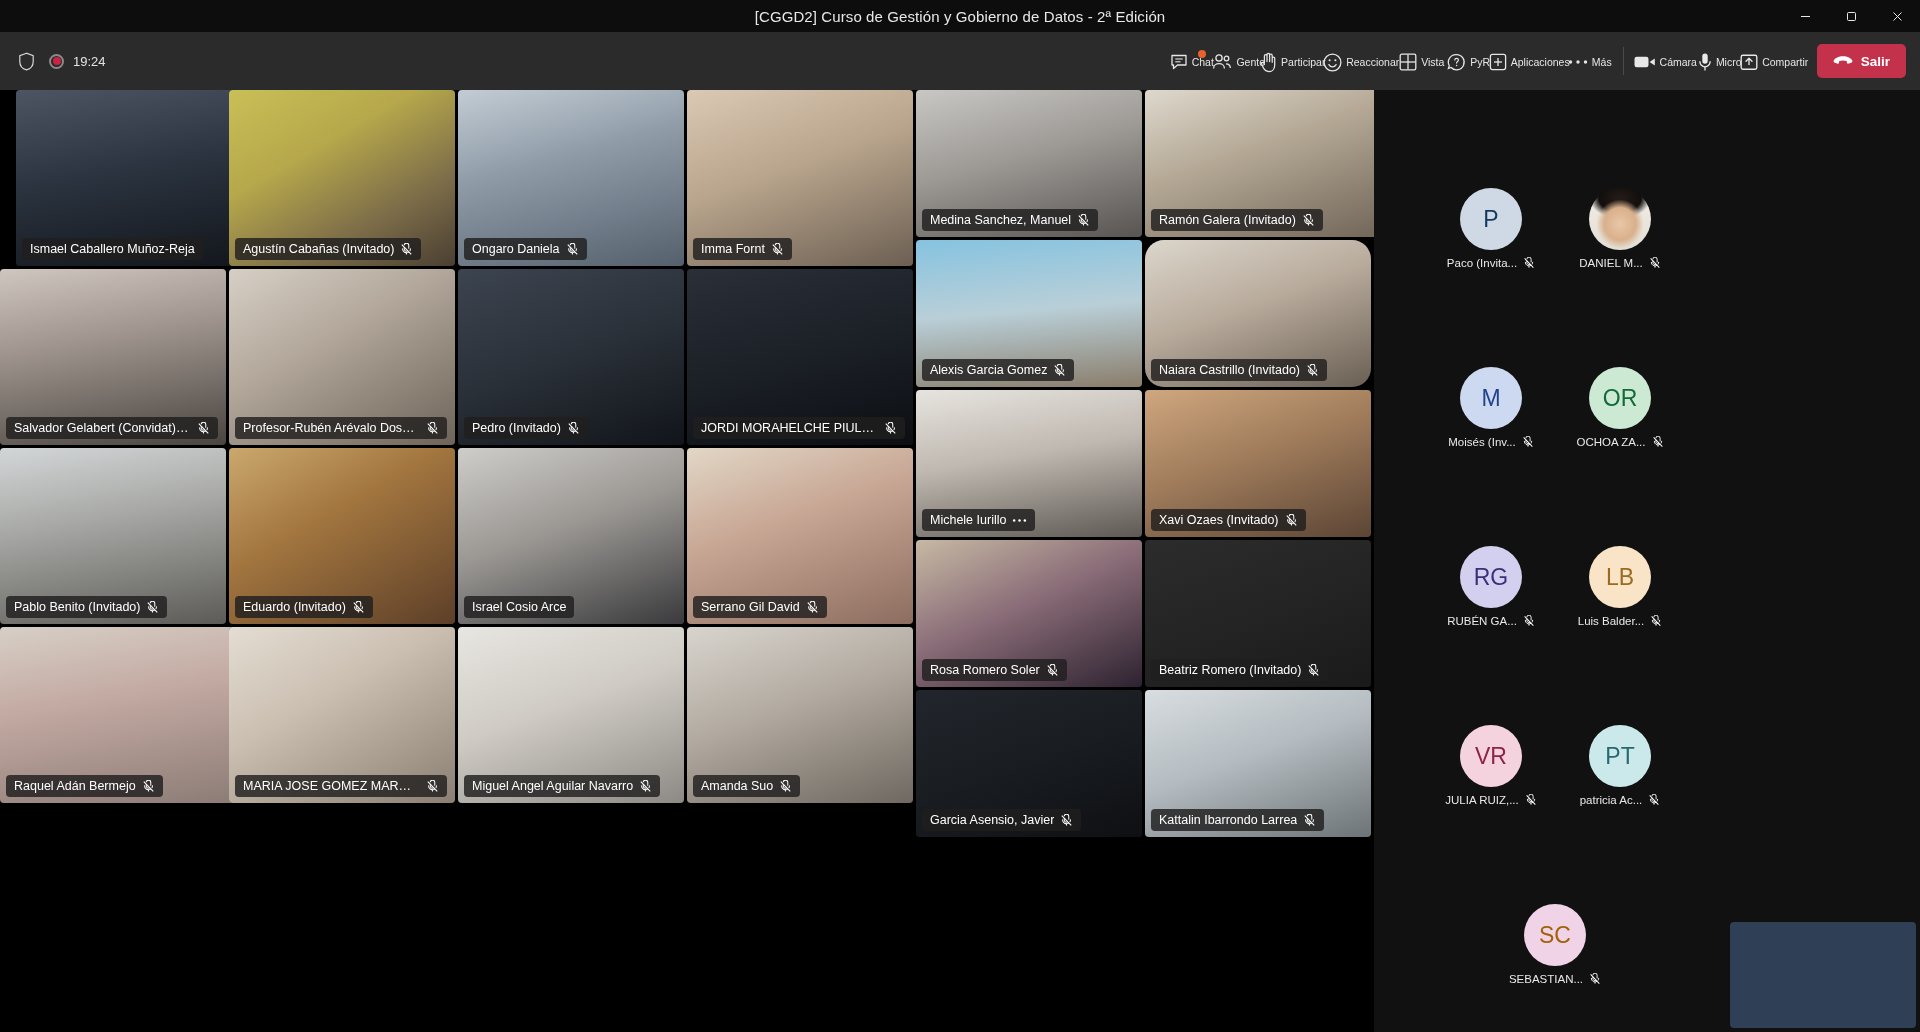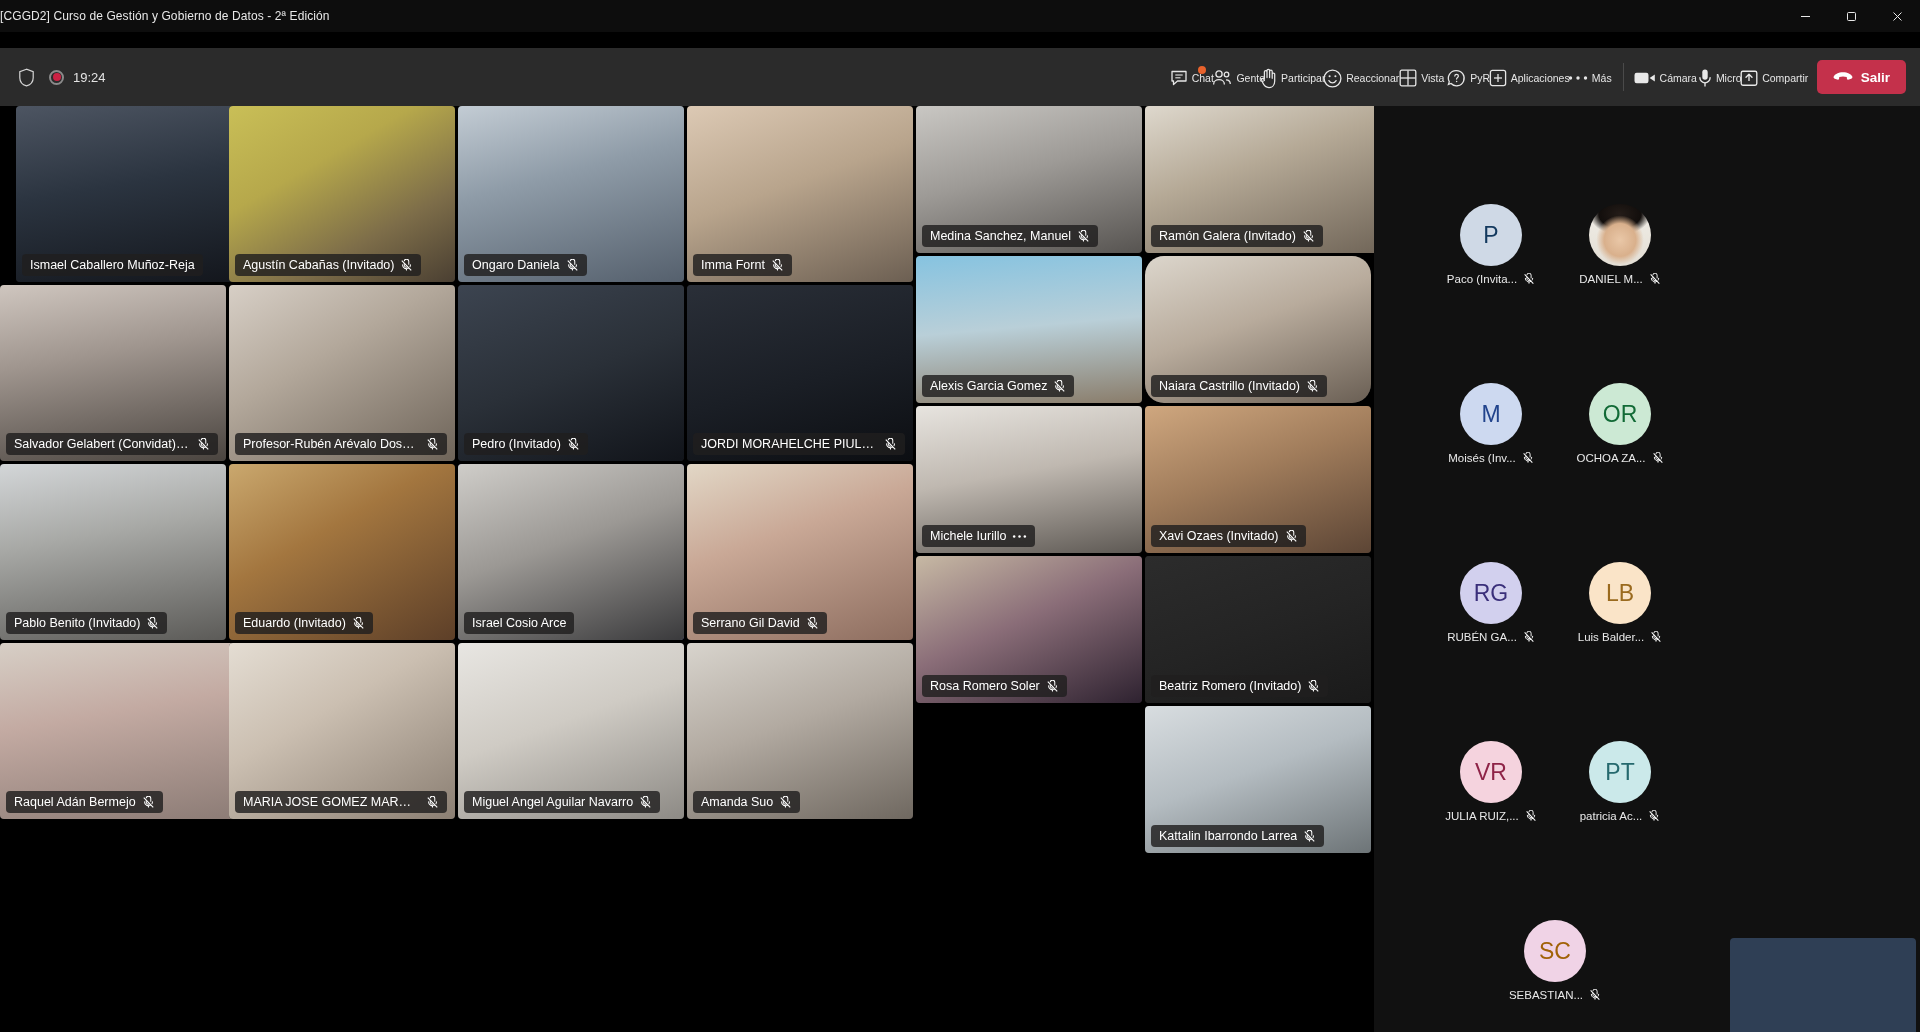--- a/index.html
+++ b/index.html
@@ -5,33 +5,33 @@
   * { margin:0; padding:0; box-sizing:border-box; }
   html,body { width:1920px; height:1032px; overflow:hidden; background:#000; }
   body { font-family:"Liberation Sans", sans-serif; color:#fff; }
 
   
   .titlebar{
     height:32px; background:#0d0d0d; display:flex; align-items:center;
     position:relative;
   }
   .titlebar-title{
-    position:absolute; left:0; right:0; 
-    font-size:12px; color:#e8e8e8; letter-spacing:.1px;
+    position:absolute; left:0; right:0; text-align:center;
+    font-size:15px; color:#e8e8e8; letter-spacing:.1px;
   }
   .win-ctrls{ position:absolute; right:0; top:0; height:32px; display:flex; }
   .win-btn{
     width:46px; height:32px; display:flex; align-items:center; justify-content:center;
     color:#e8e8e8;
   }
 
   
   .toolbar{
     height:58px; background:#2b2b2b; display:flex; align-items:center;
-    padding:0 14px 0 18px; position:relative;margin-top:16px;
+    padding:0 14px 0 18px; position:relative;
   }
   .tb-left{ display:flex; align-items:center; gap:14px; }
   .rec-wrap{ display:flex; align-items:center; gap:9px; }
   .rec-dot{
     width:15px; height:15px; border-radius:50%; border:2px solid #8a8a8a;
     display:flex; align-items:center; justify-content:center;
   }
   .rec-dot i{ width:8px;height:8px;border-radius:50%; background:#cc2244; display:block;}
   .rec-time{ font-size:13px; color:#e3e3e3; }
 
@@ -608,20 +608,35 @@
             <svg width="13" height="13" viewBox="0 0 16 16">
               <path d="M5.2 2.9A2.8 2.8 0 0 1 10.8 3v4.2" fill="none" stroke="#fff" stroke-width="1.25"></path>
               <path d="M5.2 5.2v2.1a2.8 2.8 0 0 0 4.1 2.45" fill="none" stroke="#fff" stroke-width="1.25"></path>
               <path d="M3.1 7.1a4.9 4.9 0 0 0 7.4 4.2M12.9 7.1a4.9 4.9 0 0 1-.6 2.3" fill="none" stroke="#fff" stroke-width="1.25" stroke-linecap="round"></path>
               <line x1="8" y1="11.9" x2="8" y2="14.2" stroke="#fff" stroke-width="1.25"></line>
               <line x1="2.2" y1="1.9" x2="13.8" y2="14.1" stroke="#fff" stroke-width="1.35"></line>
             </svg>
           </span>
         </div>
       </div>
+      <div class="tile" style="left: 916px; top: 600px; width: 226px; height: 147px;">
+        <div class="photo" style="background: linear-gradient(160deg, rgb(34, 38, 44) 0%, rgb(25, 28, 33) 50%, rgb(14, 16, 19) 100%);"></div>
+        <div class="namebar">
+          <span class="nm">Garcia Asensio, Javier</span>
+          <span>
+            <svg width="13" height="13" viewBox="0 0 16 16">
+              <path d="M5.2 2.9A2.8 2.8 0 0 1 10.8 3v4.2" fill="none" stroke="#fff" stroke-width="1.25"></path>
+              <path d="M5.2 5.2v2.1a2.8 2.8 0 0 0 4.1 2.45" fill="none" stroke="#fff" stroke-width="1.25"></path>
+              <path d="M3.1 7.1a4.9 4.9 0 0 0 7.4 4.2M12.9 7.1a4.9 4.9 0 0 1-.6 2.3" fill="none" stroke="#fff" stroke-width="1.25" stroke-linecap="round"></path>
+              <line x1="8" y1="11.9" x2="8" y2="14.2" stroke="#fff" stroke-width="1.25"></line>
+              <line x1="2.2" y1="1.9" x2="13.8" y2="14.1" stroke="#fff" stroke-width="1.35"></line>
+            </svg>
+          </span>
+        </div>
+      </div>
       <div class="tile" style="left: 1145px; top: 600px; width: 226px; height: 147px;">
         <div class="photo" style="background: linear-gradient(160deg, rgb(216, 221, 224) 0%, rgb(180, 188, 193) 45%, rgb(109, 116, 119) 100%);"></div>
         <div class="namebar">
           <span class="nm">Kattalin Ibarrondo Larrea</span>
           <span>
             <svg width="13" height="13" viewBox="0 0 16 16">
               <path d="M5.2 2.9A2.8 2.8 0 0 1 10.8 3v4.2" fill="none" stroke="#fff" stroke-width="1.25"></path>
               <path d="M5.2 5.2v2.1a2.8 2.8 0 0 0 4.1 2.45" fill="none" stroke="#fff" stroke-width="1.25"></path>
               <path d="M3.1 7.1a4.9 4.9 0 0 0 7.4 4.2M12.9 7.1a4.9 4.9 0 0 1-.6 2.3" fill="none" stroke="#fff" stroke-width="1.25" stroke-linecap="round"></path>
               <line x1="8" y1="11.9" x2="8" y2="14.2" stroke="#fff" stroke-width="1.25"></line>

